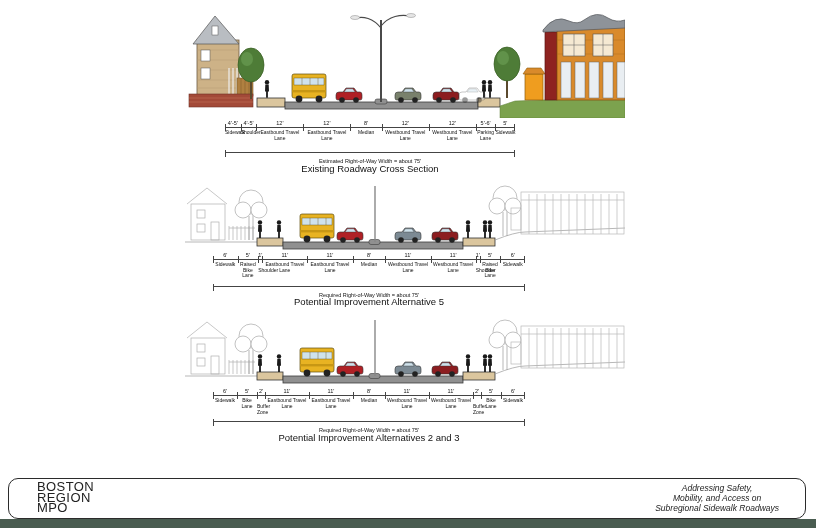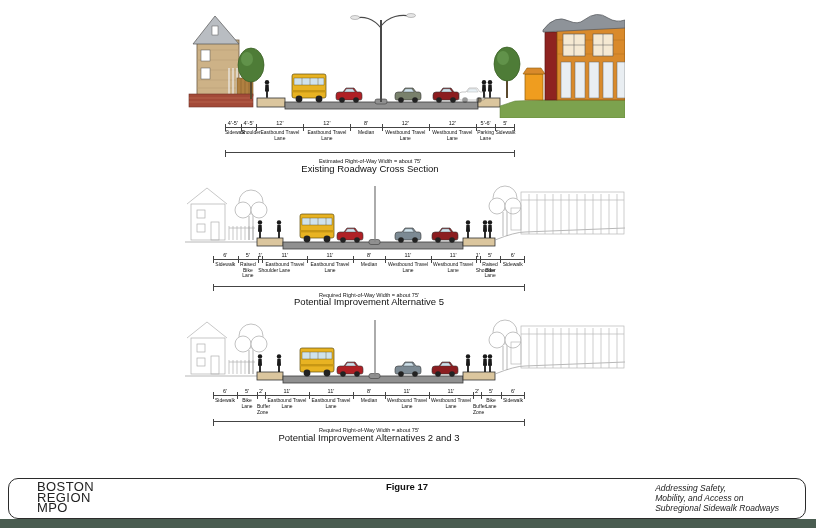--- a/index.html
+++ b/index.html
@@ -20,21 +20,21 @@
   .rowline::after{right:0}
   .rowlabel{position:relative;top:-4.5px;display:inline-block;background:#fff;padding:0 4px;
             font-size:5.5px;line-height:8px;color:#111}
   .section-title{position:absolute;text-align:center;font-weight:normal;font-size:9.5px;color:#111}
   .footer-box{position:absolute;left:8px;top:478px;width:796px;height:39px;
               border:1.3px solid #2b2b2b;border-radius:10px;background:#fff}
   .footer-org{position:absolute;left:28px;top:3px;font-size:13px;line-height:10.5px;
               letter-spacing:0.4px;color:#222}
   .footer-center{position:absolute;left:0;right:0;top:2px;text-align:center;font-weight:bold;
                  font-size:9.5px;line-height:11px;color:#111}
-  .footer-right{position:absolute;right:26px;top:4px;text-align:left;font-style:italic;
+  .footer-right{position:absolute;right:26px;top:4px;text-align:center;font-style:italic;
                 font-size:8.5px;line-height:10px;color:#222}
   .bottom-bar{position:absolute;left:0;top:519px;width:816px;height:9px}
 </style>
 </head>
 <body>
 
 <svg width="0" height="0" style="position:absolute" aria-hidden="true">
   <defs>
     <g id="person" fill="#1a1a1a">
       <circle cx="0" cy="2.2" r="2.2"></circle>
@@ -344,21 +344,20 @@
 </div>
 <div class="section-title" style="left:219px;top:432px;width:300px">Potential Improvement Alternatives 2 and 3</div>
 
 <div class="footer-box">
   <div class="footer-org">
     <div>BOSTON</div>
     <div>REGION</div>
     <div>MPO</div>
   </div>
   <div class="footer-center">
-    <div>Figure 17</div>
   </div>
   <div class="footer-right">
     <div>Addressing Safety,</div>
     <div>Mobility, and Access on</div>
     <div>Subregional Sidewalk Roadways</div>
   </div>
 </div>
 <div class="bottom-bar" style="background: rgb(73, 92, 80);"></div>
 
 </body></html>

